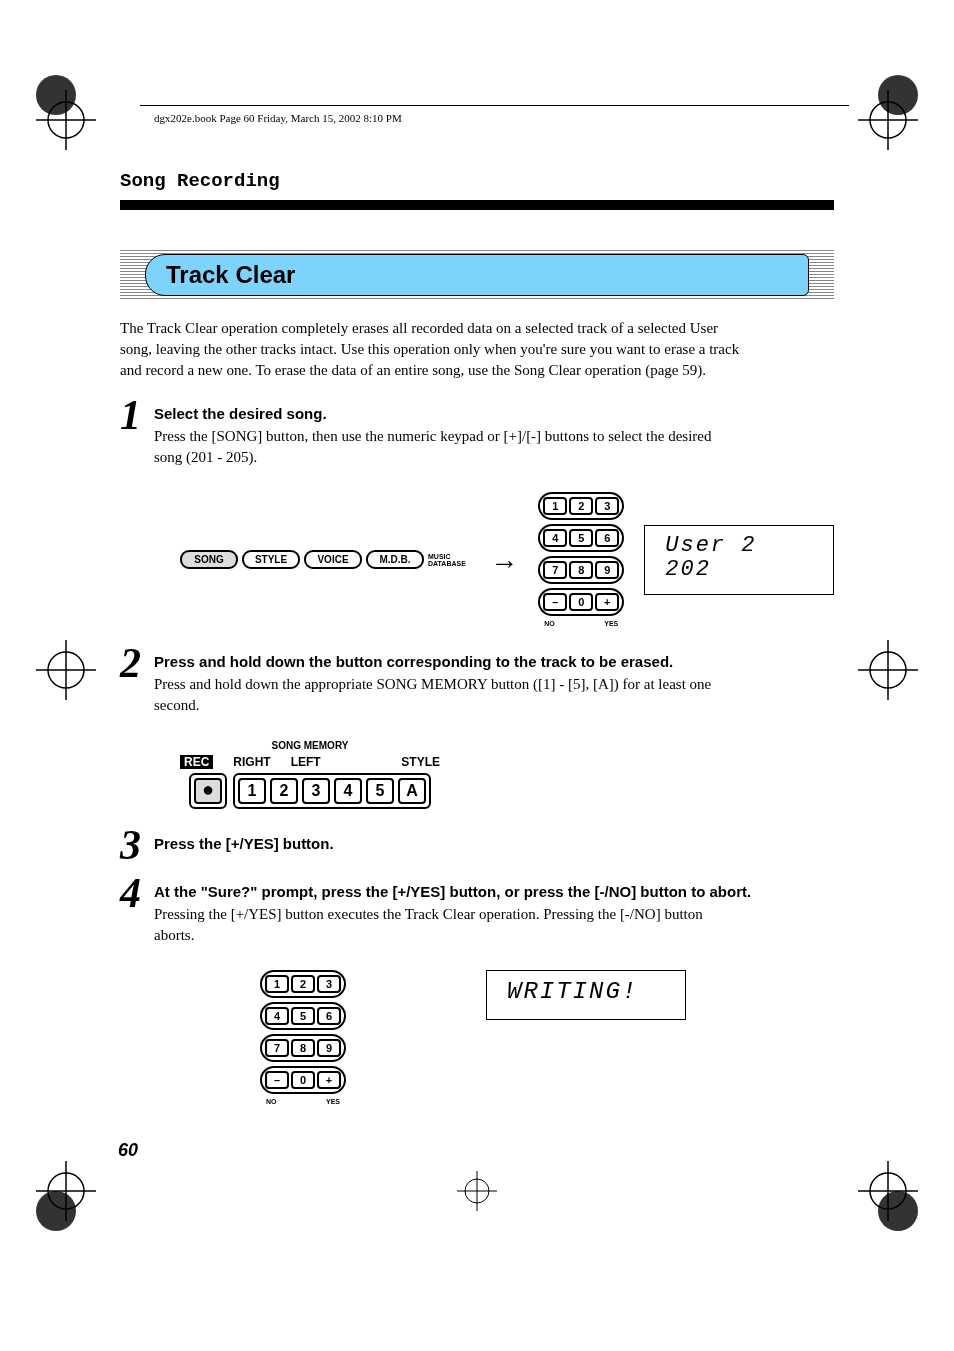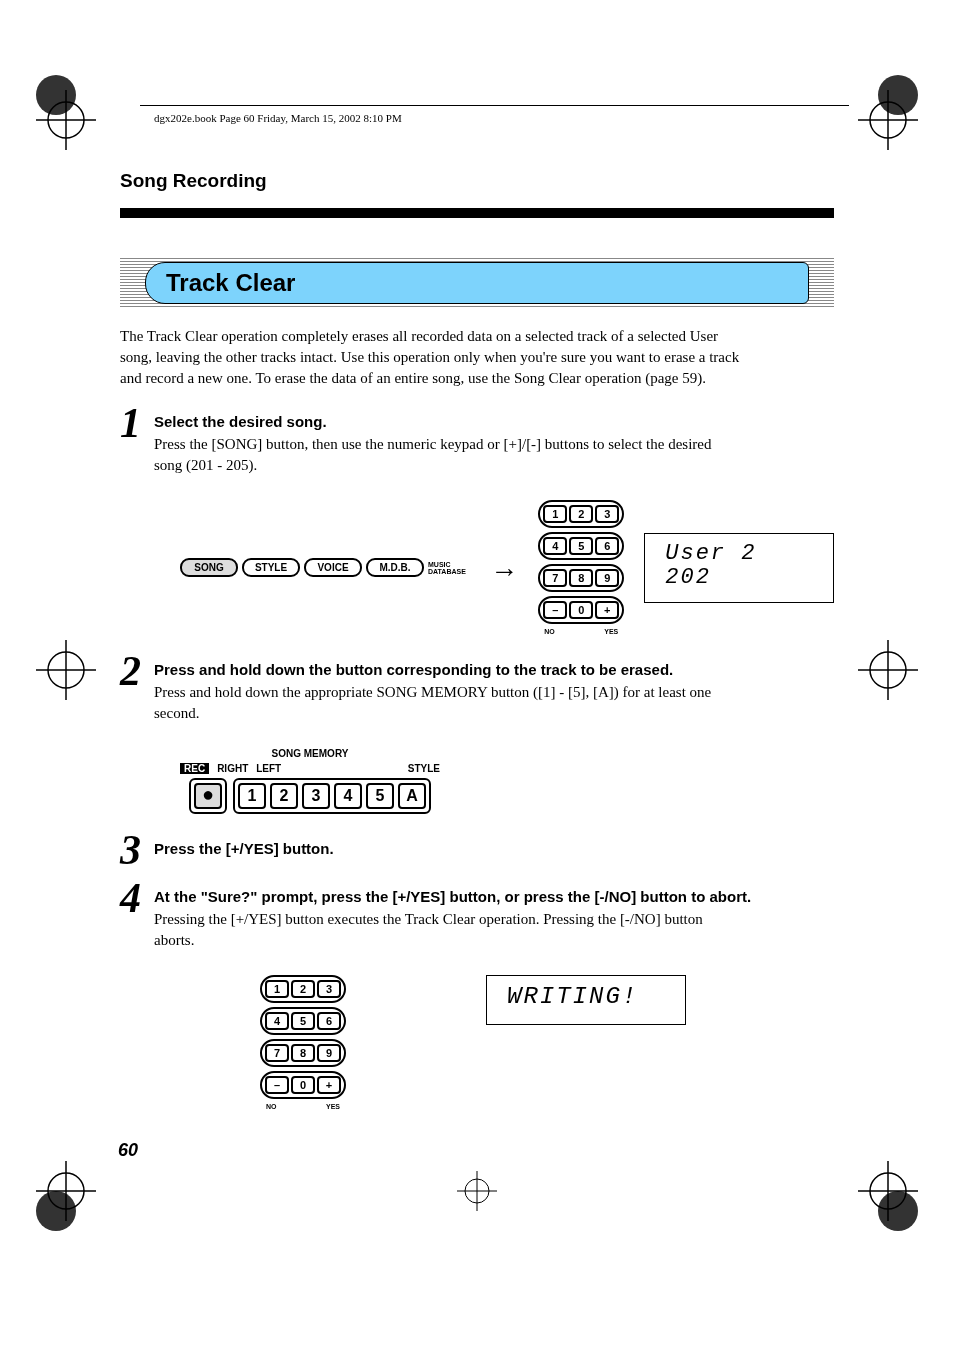--- a/index.html
+++ b/index.html
@@ -19,25 +19,25 @@
     }
     .header-line {
       position: absolute;
       top: 105px;
       left: 140px;
       right: 105px;
       height: 1px;
       background: #000;
     }
     .section-header {
-      font-family: Liberation Sans, sans-serif;
+      font-family: Liberation Mono, monospace;
       font-weight: bold;
       font-size: 19px;
       margin-top: 70px;
-      margin-bottom: 16px;
+      margin-bottom: 8px;
     }
     .black-bar {
       height: 10px;
       background: #000;
       margin-bottom: 40px;
     }
     .title-box {
       position: relative;
       margin-bottom: 18px;
       padding: 4px 0;
@@ -164,21 +164,21 @@
       letter-spacing: 2px;
       line-height: 1.1;
     }
     .song-memory {
       display: flex;
       flex-direction: column;
       align-items: center;
       gap: 4px;
     }
     .sm-title { font-family: Arial; font-weight: bold; font-size: 10px; }
-    .sm-labels { display: flex; gap: 8px; font-size: 10px; font-family: Arial; font-weight: bold; width: 260px; }
+    .sm-labels { display: flex; gap: 20px; font-size: 12px; font-family: Arial; font-weight: bold; width: 260px; }
     .sm-row {
       border: 2px solid #000;
       border-radius: 6px;
       padding: 3px;
       display: flex;
       gap: 4px;
     }
     .sm-btn {
       border: 2px solid #000;
       border-radius: 4px;

